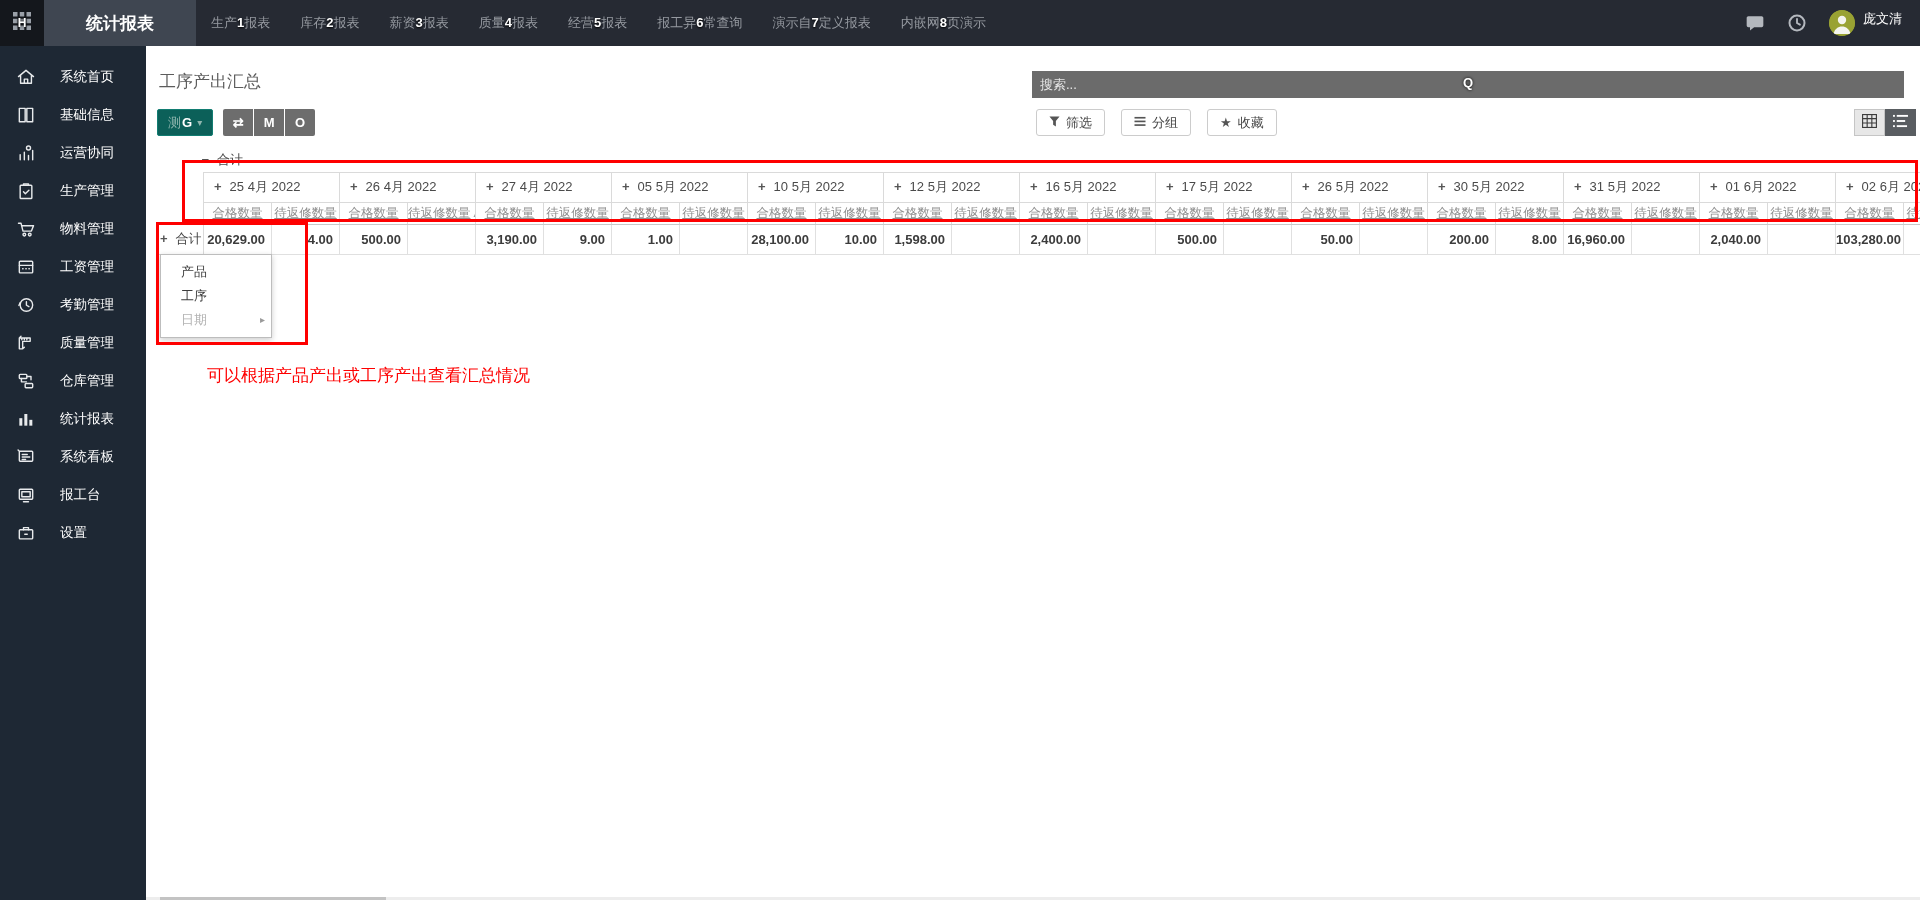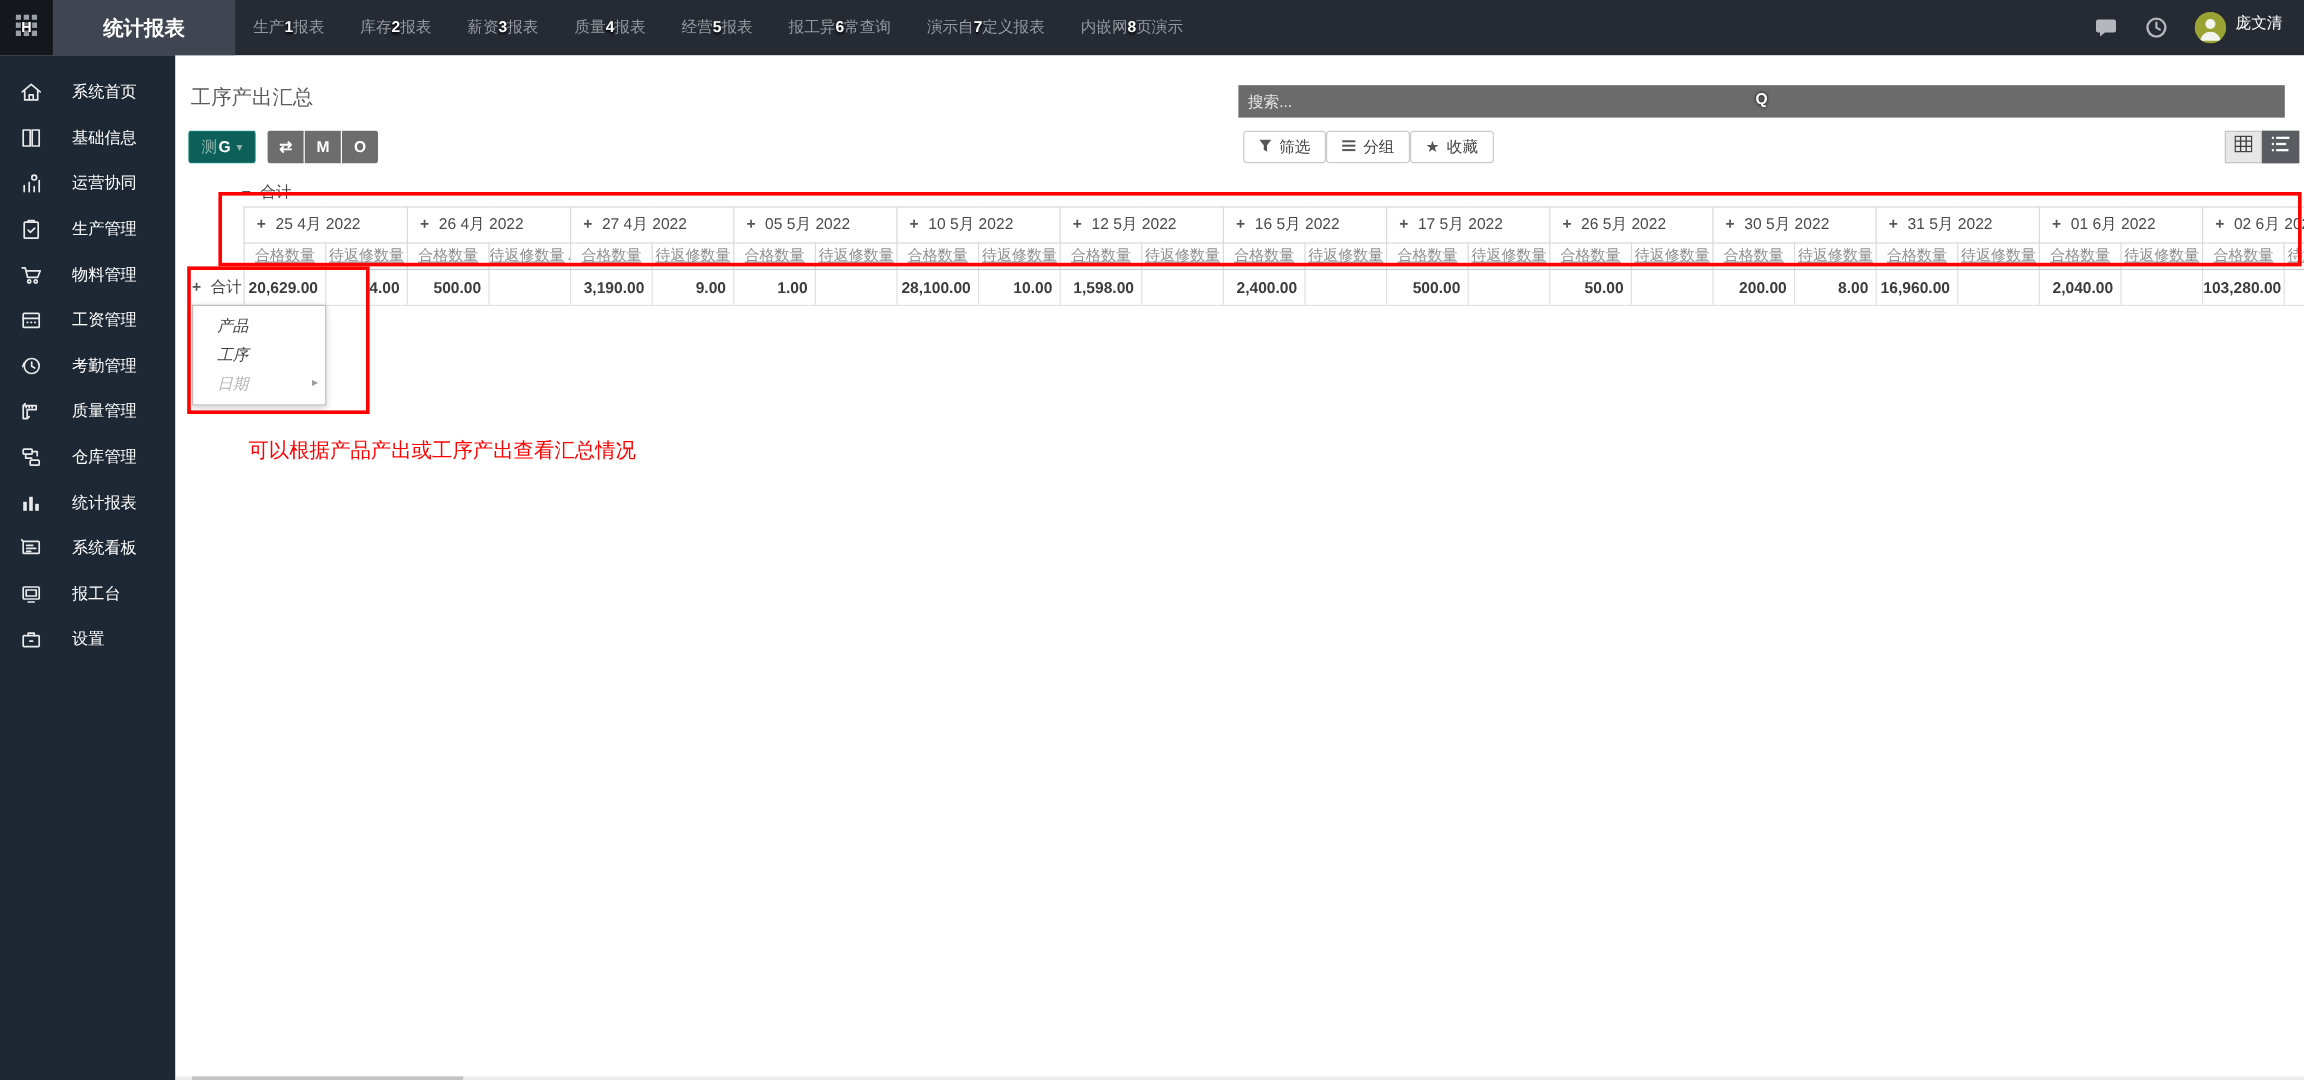--- a/index.html
+++ b/index.html
@@ -51,21 +51,21 @@
     font-size:13px; padding:0 10px; border-radius:2px; display:flex; align-items:center;
     gap:5px; cursor:pointer; }
   .btn-measures .ak { color:#fff; font-weight:bold; }
   .btn-group { display:flex; gap:1px; }
   .btn-gray { height:27px; min-width:30px; background:#6d6d6d; color:#fff; border:none;
     font-size:13px; font-weight:bold; display:flex; align-items:center; justify-content:center;
     padding:0 8px; cursor:pointer; }
   .btn-group .btn-gray:first-child { border-radius:2px 0 0 2px; }
   .btn-group .btn-gray:last-child { border-radius:0 2px 2px 0; }
 
-  .filters { position:absolute; left:890px; top:49px; display:flex; }
+  .filters { position:absolute; left:890px; top:49px; display:flex; gap:16px; }
   .btn-filter { height:27px; background:#fff; border:1px solid #ccc; border-radius:3px;
     font-size:13px; color:#444; display:flex; align-items:center; gap:6px; padding:0 12px;
     cursor:pointer; font-family:inherit; }
   .btn-filter .star { color:#555; font-size:13px; }
 
   .view-switch { position:absolute; right:4px; top:49px; display:flex; }
   .vs-btn { width:31px; height:27px; display:flex; align-items:center; justify-content:center;
     border:1px solid #c5c5c5; cursor:pointer; }
   .vs-btn.inactive { background:#e7e7e7; }
   .vs-btn.active { background:#595d61; border-color:#595d61; }
@@ -85,21 +85,21 @@
   .sort-arrow { font-size:9px; color:#999; margin-left:3px; text-decoration:none; }
   .value-row td { height:30px; border:1px solid #e0e0e0; font-size:13px; color:#3c3c3c;
     text-align:right; padding-right:6px; font-weight:bold; }
   .value-row td.rowhead { text-align:left; padding-left:2px; font-weight:normal; color:#444;
     border-color:#dadada; }
 
   
   .dropdown { position:absolute; left:14px; top:194px; width:112px; background:#fff;
     border:1px solid #bdbdbd; box-shadow:0 2px 6px rgba(0,0,0,.2); padding:5px 0; z-index:5; }
   .dd-item { height:24px; line-height:24px; padding:0 6px 0 20px; font-size:13px;
-    color:#3c3c3c; cursor:pointer; display:flex; justify-content:space-between; align-items:center;font-style:italic; }
+    color:#3c3c3c; cursor:pointer; display:flex; justify-content:space-between; align-items:center; }
   .dd-item.disabled { color:#b3b3b3; cursor:default; }
   .dd-sub { color:#9a9a9a; font-size:10px; }
 
   
   .anno { position:absolute; border:3px solid #fe0000; z-index:10; pointer-events:none; }
   .anno-rect1 { left:36px; top:100px; width:1736px; height:62px; }
   .anno-rect2 { left:10px; top:162px; width:152px; height:123px; }
   .anno-note { position:absolute; left:13px; top:304px; color:#fe0000; font-size:17px; z-index:10;margin-left:48px; }
 
   

